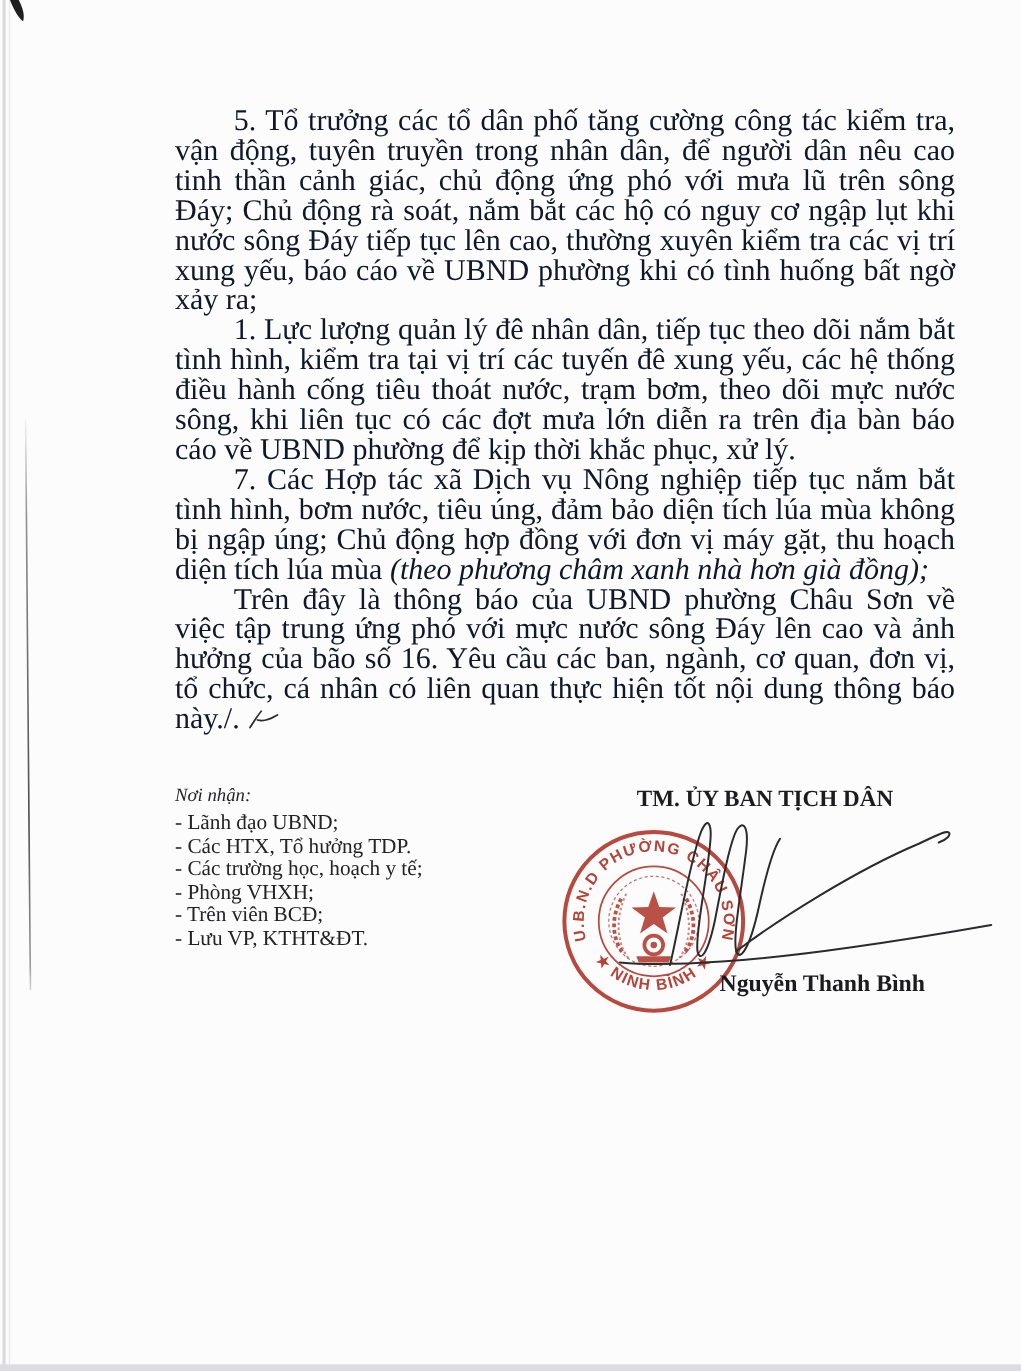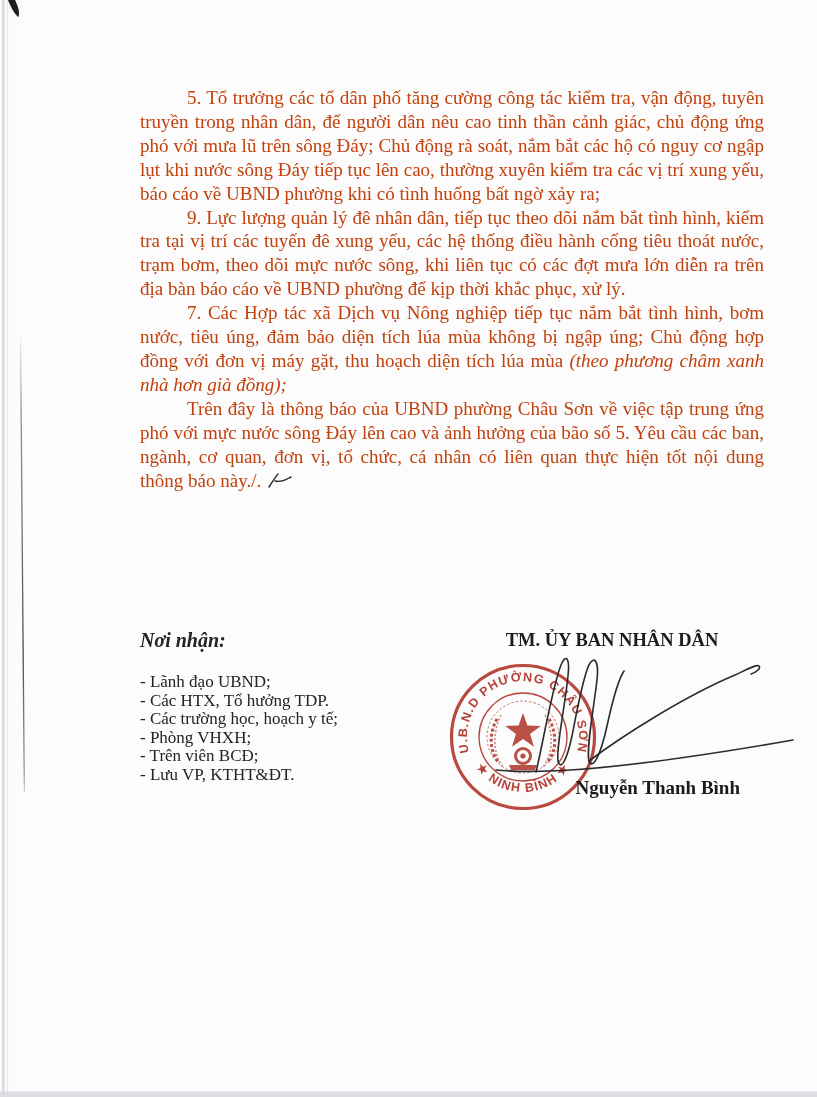--- a/index.html
+++ b/index.html
@@ -6,29 +6,29 @@
   body{
     width:817px;height:1097px;position:relative;overflow:hidden;
     background:#fcfcfd;
     font-family:"Liberation Serif", serif;
   }
   
   .artifact-layer{position:absolute;left:0;top:0;width:817px;height:1097px;pointer-events:none;}
   
   .doc-body{
     position:absolute;left:140px;top:86px;width:624px;
-    font-size:19px;line-height:23.9px;color:#c2410c;
+    font-size:24px;line-height:23.9px;color:#0f172a;
     text-align:justify;
   }
   .doc-body p{margin:0;text-indent:47px;}
   .doc-body em{font-style:italic;}
   .hand-mark{display:inline-block;vertical-align:-3px;margin-left:4px;}
   
   .recipients{position:absolute;left:140px;top:629px;color:#232325;}
-  .recipients-label{font-weight:bold;font-style:italic;font-size:20px;margin:0 0 21px 0;}
+  .recipients-label{font-weight:normal;font-style:italic;font-size:15px;margin:0 0 3px 0;}
   .recipients-list{font-size:17px;line-height:18.6px;}
   .sig-block{position:absolute;left:462px;top:629px;width:300px;text-align:center;color:#1c1c1e;}
   .sig-line1{font-weight:bold;font-size:18.5px;line-height:23px;}
   .sig-line2{font-weight:bold;font-size:18.5px;line-height:23px;}
   .signer-name{
     position:absolute;left:500px;top:777px;width:240px;text-align:right;
     font-weight:bold;font-size:19px;color:#1c1c1e;
   }
   .seal-svg{position:absolute;left:443px;top:657px;}
   .ink-svg{position:absolute;left:430px;top:618px;}
@@ -56,41 +56,41 @@
 
   <rect x="0" y="1091.5" width="817" height="5.5" fill="#dcdce2"></rect>
 
   <path d="M 8 0 L 15 0 C 18 6 20 12 18.5 17 C 15.5 15.5 11 8 8 0 Z" fill="#1f1f22"></path>
 
   <path d="M 20.5 335 C 21.5 470 23 620 24 755 L 24.4 792" stroke="url(#creaseFade)" stroke-width="1.3" fill="none"></path>
 </svg>
 
 <div class="doc-body">
   <p><span>5. Tổ trưởng các tổ dân phố tăng cường công tác kiểm tra, vận động, tuyên truyền trong nhân dân, để người dân nêu cao tinh thần cảnh giác, chủ động ứng phó với mưa lũ trên sông Đáy; Chủ động rà soát, nắm bắt các hộ có nguy cơ ngập lụt khi nước sông Đáy tiếp tục lên cao, thường xuyên kiểm tra các vị trí xung yếu, báo cáo về UBND phường khi có tình huống bất ngờ xảy ra;</span></p>
-  <p><span>9. Lực lượng quản lý đê nhân dân, tiếp tục theo dõi nắm bắt tình hình, kiểm tra tại vị trí các tuyến đê xung yếu, các hệ thống điều hành cống tiêu thoát nước, trạm bơm, theo dõi mực nước sông, khi liên tục có các đợt mưa lớn diễn ra trên địa bàn báo cáo về UBND phường để kịp thời khắc phục, xử lý.</span></p>
+  <p><span>1. Lực lượng quản lý đê nhân dân, tiếp tục theo dõi nắm bắt tình hình, kiểm tra tại vị trí các tuyến đê xung yếu, các hệ thống điều hành cống tiêu thoát nước, trạm bơm, theo dõi mực nước sông, khi liên tục có các đợt mưa lớn diễn ra trên địa bàn báo cáo về UBND phường để kịp thời khắc phục, xử lý.</span></p>
   <p><span>7. Các Hợp tác xã Dịch vụ Nông nghiệp tiếp tục nắm bắt tình hình, bơm nước, tiêu úng, đảm bảo diện tích lúa mùa không bị ngập úng; Chủ động hợp đồng với đơn vị máy gặt, thu hoạch diện tích lúa mùa </span><em>(theo phương châm xanh nhà hơn già đồng);</em></p>
-  <p><span>Trên đây là thông báo của UBND phường Châu Sơn về việc tập trung ứng phó với mực nước sông Đáy lên cao và ảnh hưởng của bão số 5. Yêu cầu các ban, ngành, cơ quan, đơn vị, tổ chức, cá nhân có liên quan thực hiện tốt nội dung thông báo này./.</span><svg class="hand-mark" width="28" height="18" viewBox="0 0 28 18">
+  <p><span>Trên đây là thông báo của UBND phường Châu Sơn về việc tập trung ứng phó với mực nước sông Đáy lên cao và ảnh hưởng của bão số 16. Yêu cầu các ban, ngành, cơ quan, đơn vị, tổ chức, cá nhân có liên quan thực hiện tốt nội dung thông báo này./.</span><svg class="hand-mark" width="28" height="18" viewBox="0 0 28 18">
         <path d="M 4 15 C 8 9 11 4 13 2 M 10 9 C 14 10 19 9 24 6 L 26 5" stroke="#2a2a2c" stroke-width="1.4" fill="none" stroke-linecap="round"></path>
       </svg></p>
 </div>
 
 <div class="recipients">
   <div class="recipients-label">Nơi nhận:</div>
   <div class="recipients-list">
     <div>- Lãnh đạo UBND;</div>
     <div>- Các HTX, Tổ hưởng TDP.</div>
     <div>- Các trường học, hoạch y tế;</div>
     <div>- Phòng VHXH;</div>
     <div>- Trên viên BCĐ;</div>
     <div>- Lưu VP, KTHT&amp;ĐT.</div>
   </div>
 </div>
 
 <div class="sig-block">
-  <div class="sig-line1">TM. ỦY BAN NHÂN DÂN</div>
+  <div class="sig-line1">TM. ỦY BAN TỊCH DÂN</div>
 </div>
 
 <svg class="seal-svg" width="160" height="160" viewBox="0 0 160 160" xmlns="http://www.w3.org/2000/svg">
   <g stroke="#b23a2e" fill="none" opacity="0.92">
     <circle cx="80" cy="80" r="71.5" stroke-width="3.2"></circle>
     <circle cx="80" cy="80" r="44" stroke-width="1.4"></circle>
   </g>
 
   <g fill="#b23a2e" stroke="#b23a2e" opacity="0.88">
     <circle cx="80" cy="80" r="36" fill="none" stroke-width="1" stroke-dasharray="2.5 2" opacity="0.8"></circle>

